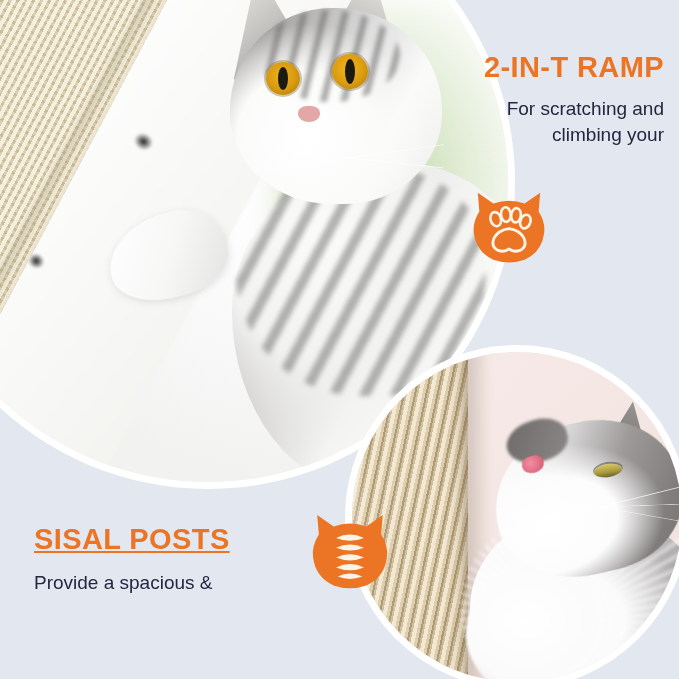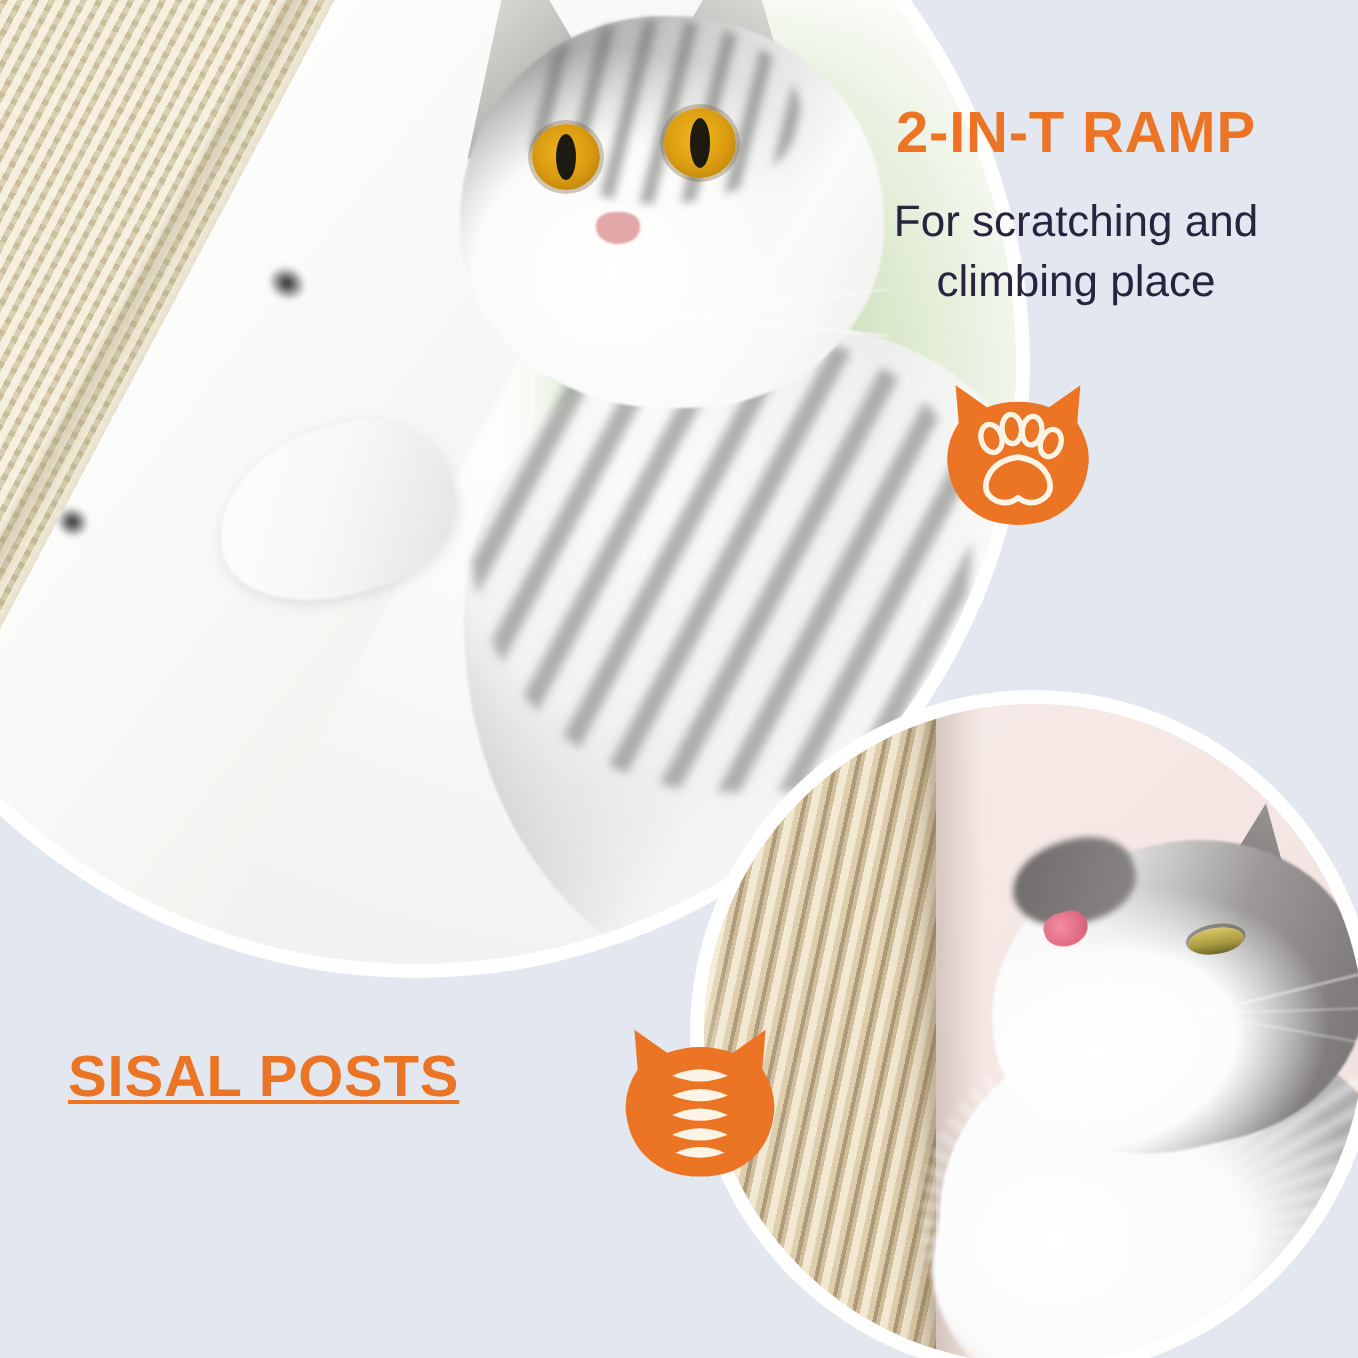--- a/index.html
+++ b/index.html
@@ -171,24 +171,24 @@
       linear-gradient(-14deg, rgba(255,255,255,0) 49.3%, rgba(255,255,255,.9) 50%, rgba(255,255,255,0) 50.7%),
       linear-gradient(-2deg, rgba(255,255,255,0) 49.3%, rgba(255,255,255,.75) 50%, rgba(255,255,255,0) 50.7%),
       linear-gradient(10deg, rgba(255,255,255,0) 49.3%, rgba(255,255,255,.6) 50%, rgba(255,255,255,0) 50.7%);
     filter:blur(.5px);opacity:.85;}
   .c2-chest{position:absolute;left:18px;top:168px;width:160px;height:140px;
     border-radius:52% 44% 40% 52% / 50% 46% 52% 52%;
     background:radial-gradient(ellipse at 38% 40%, #ffffff 0%, #fbfbfb 48%, rgba(251,251,251,0) 78%);
     filter:blur(1px);}
 
   
-  .txt-top{position:absolute;left:412px;top:52px;width:252px;text-align:center;z-index:6;}
+  .txt-top{position:absolute;left:412px;top:52px;width:252px;text-align:right;z-index:6;}
   .h-top{font-size:29px;font-weight:bold;color:#ec7425;letter-spacing:.4px;
     line-height:1.1;margin:0;white-space:nowrap;}
-  .p-top{margin:12px 0 0 0;font-size:22px;color:#28243f;line-height:1.38;}
+  .p-top{margin:12px 0 0 0;font-size:19px;color:#28243f;line-height:1.38;}
   .p-top span{display:block;}
 
   .txt-bottom{position:absolute;left:34px;top:524px;width:330px;text-align:left;z-index:6;}
   .h-bot{font-size:29px;font-weight:bold;color:#ec7425;letter-spacing:.4px;line-height:1.1;margin:0;white-space:nowrap;text-decoration:underline;}
   .p-bot{margin:14px 0 0 0;font-size:19px;color:#28243f;line-height:1.42;}
   .p-bot span{display:block;}
 
   
   .badge{position:absolute;z-index:8;}
   .badge svg{display:block;}
@@ -245,27 +245,28 @@
         <div class="c2-eye"></div>
         <div class="c2-nose"></div>
       </div>
     </div>
   </div>
 
   <div class="txt-top">
     <h2 class="h-top">2-IN-T RAMP</h2>
     <p class="p-top">
       <span>For scratching and</span>
-      <span>climbing place</span>
+      <span>climbing your</span>
     </p>
   </div>
 
   <div class="txt-bottom">
     <h2 class="h-bot">SISAL POSTS</h2>
     <p class="p-bot">
+      <span>Provide a spacious &amp;</span>
     </p>
   </div>
 
   <div class="badge badge-paw">
     <svg viewBox="0 0 100 100" width="78" height="78" aria-hidden="true">
       <path d="M12 30 L10 6 L30 20 Q50 13 70 20 L90 6 L88 30 Q97 44 95 58 Q92 82 70 92 Q50 99 30 92 Q8 82 5 58 Q3 44 12 30 Z" fill="#ec7425"></path>
       <ellipse cx="33" cy="40" rx="6.6" ry="9.2" fill="none" stroke="#fdf4e6" stroke-width="3.4" transform="rotate(-16 33 40)"></ellipse>
       <ellipse cx="46" cy="34" rx="6.2" ry="9.4" fill="none" stroke="#fdf4e6" stroke-width="3.4" transform="rotate(-5 46 34)"></ellipse>
       <ellipse cx="59" cy="35" rx="6.2" ry="9.2" fill="none" stroke="#fdf4e6" stroke-width="3.4" transform="rotate(8 59 35)"></ellipse>
       <ellipse cx="71" cy="43" rx="6.4" ry="9" fill="none" stroke="#fdf4e6" stroke-width="3.4" transform="rotate(20 71 43)"></ellipse>

